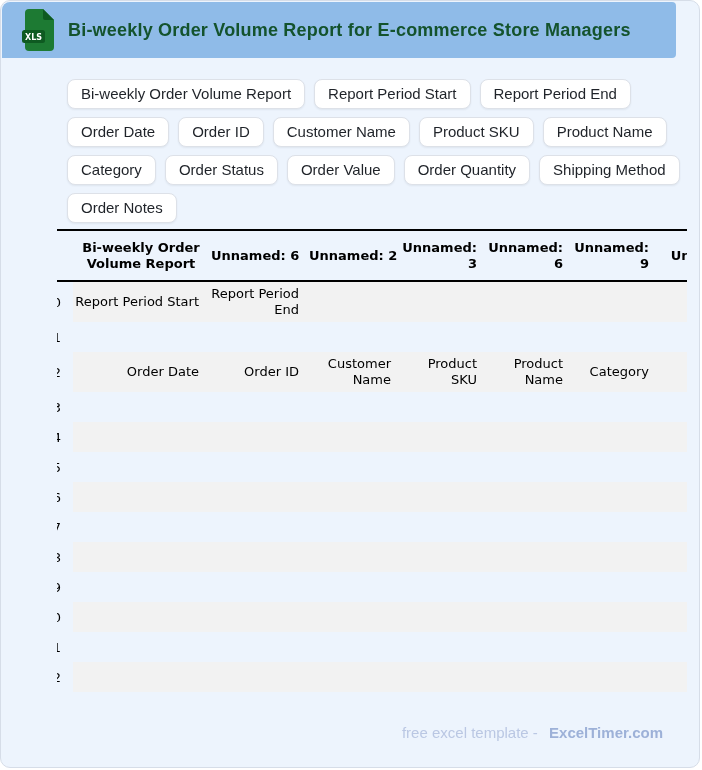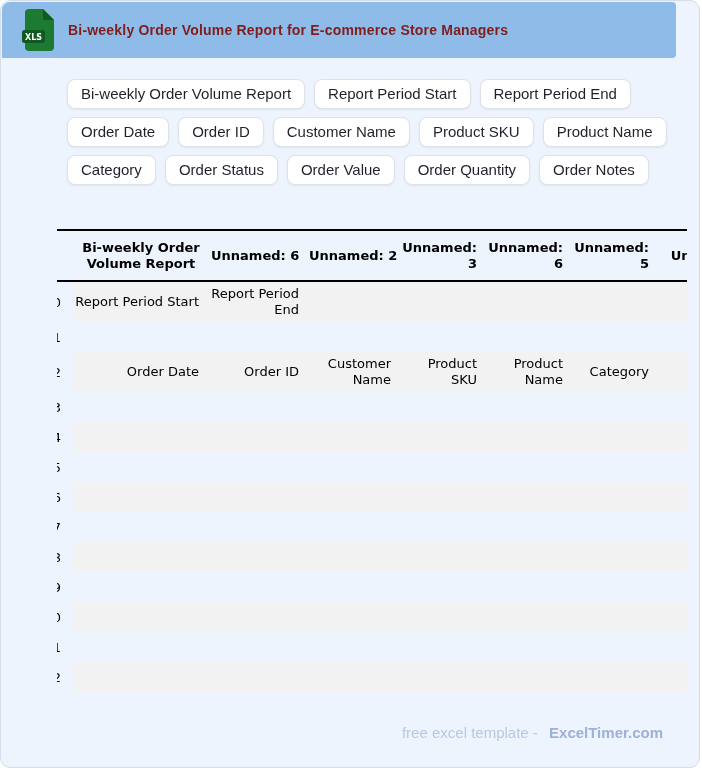--- a/index.html
+++ b/index.html
@@ -14,21 +14,21 @@
   }
   
   .topbar{
     position:absolute;left:1px;top:1px;width:674px;height:56px;
     background:var(--accent,#8fbbe8);
     border-radius:8px 4px 4px 0;
     display:flex;align-items:center;gap:13px;padding:0 0 0 19px;box-sizing:border-box;
   }
   .xls-icon{flex:0 0 auto;width:34px;height:42px;}
   .topbar-title{
-    color:#7f1d1d;font-size:14px;font-weight:600;letter-spacing:.2px;white-space:nowrap;
+    color:#14532d;font-size:18px;font-weight:600;letter-spacing:.2px;white-space:nowrap;
   }
   
   .chips{
     position:absolute;left:66px;top:78px;width:626px;
     display:flex;flex-wrap:wrap;gap:8px 9px;align-content:flex-start;
   }
   .chip{
     background:#ffffff;border:1px solid #dde1e8;border-radius:8px;
     padding:5px 13px;font-size:15px;line-height:18px;color:#1f2329;
     box-shadow:0 1px 2px rgba(30,40,60,.07);white-space:nowrap;cursor:pointer;
@@ -87,20 +87,21 @@
       <div class="chip">Report Period End</div>
       <div class="chip">Order Date</div>
       <div class="chip">Order ID</div>
       <div class="chip">Customer Name</div>
       <div class="chip">Product SKU</div>
       <div class="chip">Product Name</div>
       <div class="chip">Category</div>
       <div class="chip">Order Status</div>
       <div class="chip">Order Value</div>
       <div class="chip">Order Quantity</div>
+      <div class="chip">Shipping Method</div>
       <div class="chip">Order Notes</div>
     </div>
 
   <div class="table-clip">
     <table class="preview" id="preview-table">
         <colgroup>
           <col style="width: 30px;">
           <col style="width: 136px;">
           <col style="width: 98px;">
           <col style="width: 92px;">
@@ -110,21 +111,21 @@
           <col style="width: 110px;">
         </colgroup>
         <thead>
           <tr>
             <th class="col-index"></th>
             <th class="col-a-header">Bi-weekly Order Volume Report</th>
             <th class="nowrap">Unnamed: 6</th>
             <th class="nowrap">Unnamed: 2</th>
             <th>Unnamed: 3</th>
             <th>Unnamed: 6</th>
-            <th>Unnamed: 5</th>
+            <th>Unnamed: 9</th>
             <th>Unnamed: 6</th>
           </tr>
         </thead>
         <tbody>
           <tr class="striped">
             <th>0</th>
             <td class="col-a">Report Period Start</td>
             <td>Report Period End</td>
             <td></td>
             <td></td>

